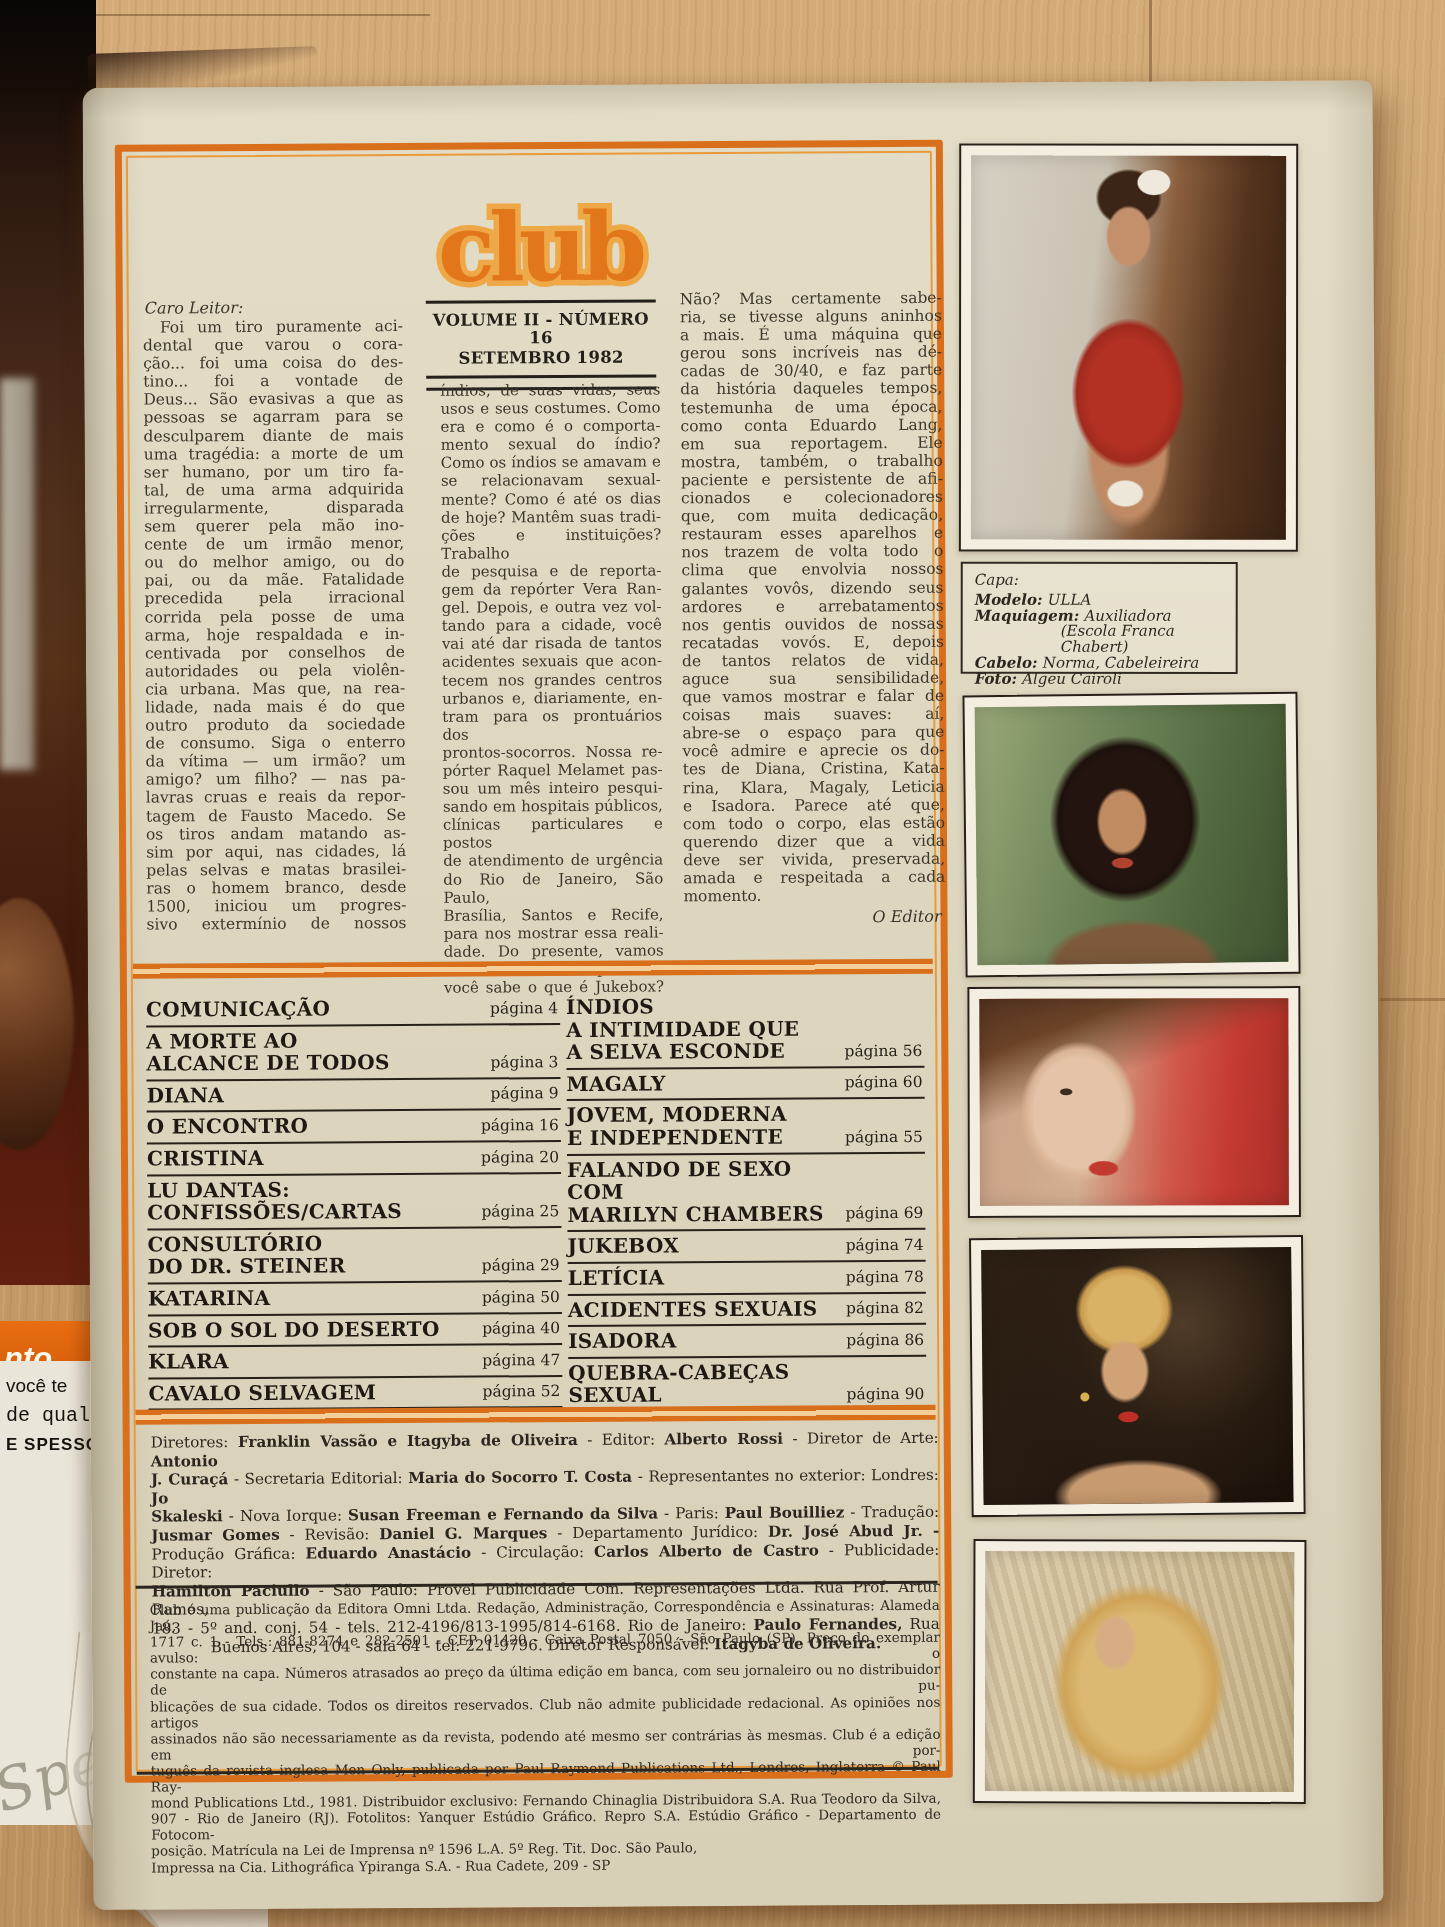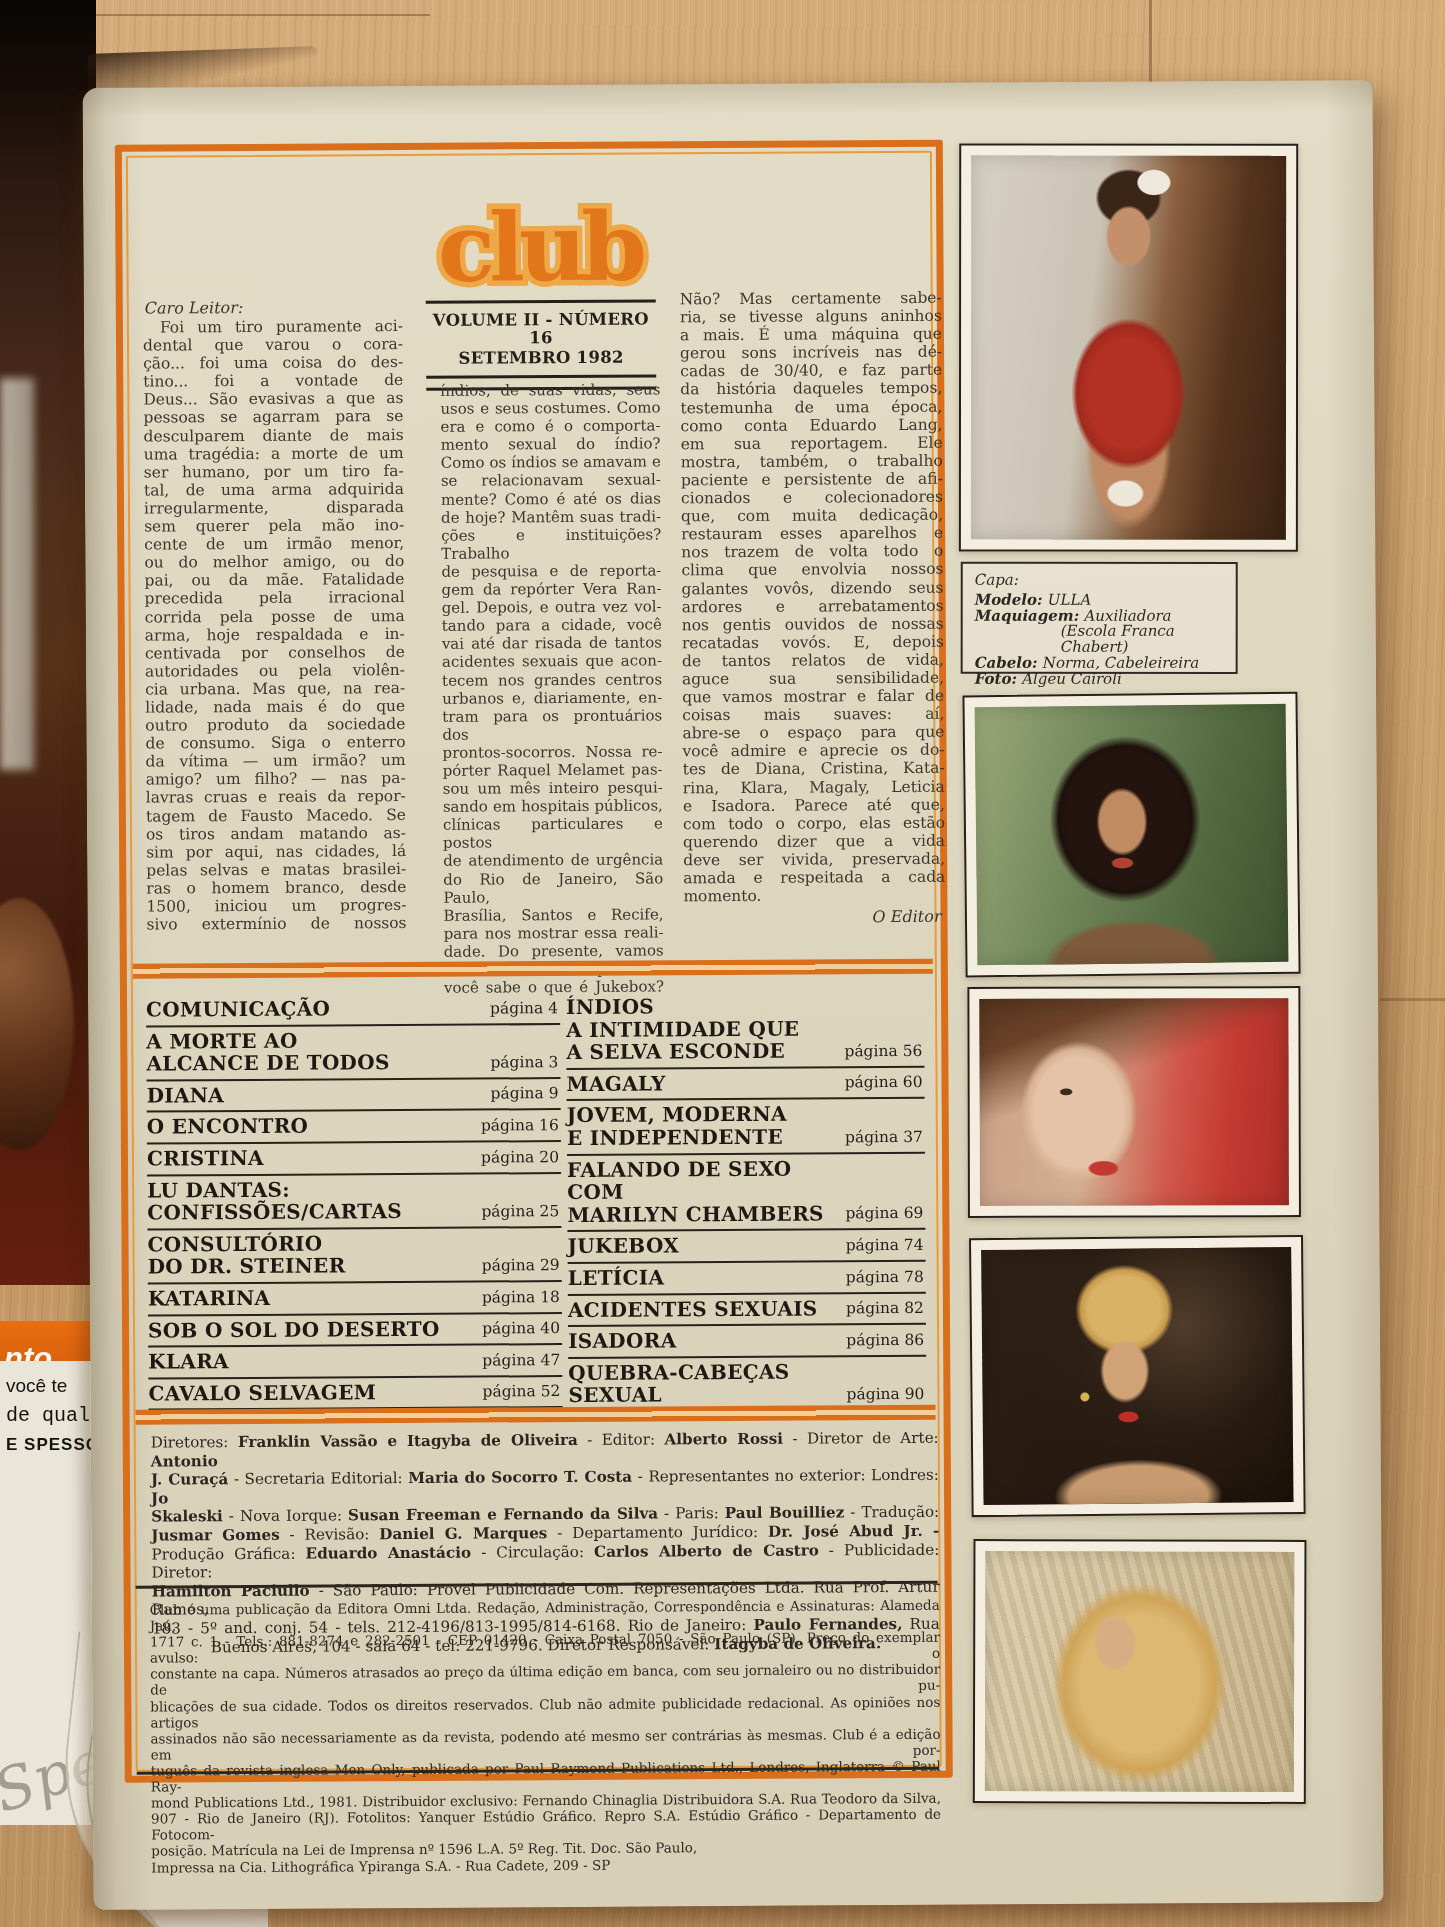--- a/index.html
+++ b/index.html
@@ -361,21 +361,21 @@
         <div class="toc-title">
           <div>CONSULTÓRIO</div>
           <div>DO DR. STEINER</div>
         </div>
         <div class="toc-page">página 29</div>
       </div>
       <div class="toc-entry">
         <div class="toc-title">
           <div>KATARINA</div>
         </div>
-        <div class="toc-page">página 18</div>
+        <div class="toc-page">página 50</div>
       </div>
       <div class="toc-entry">
         <div class="toc-title">
           <div>SOB O SOL DO DESERTO</div>
         </div>
         <div class="toc-page">página 40</div>
       </div>
       <div class="toc-entry">
         <div class="toc-title">
           <div>KLARA</div>
@@ -402,21 +402,21 @@
         <div class="toc-title">
           <div>MAGALY</div>
         </div>
         <div class="toc-page">página 60</div>
       </div>
       <div class="toc-entry">
         <div class="toc-title">
           <div>JOVEM, MODERNA</div>
           <div>E INDEPENDENTE</div>
         </div>
-        <div class="toc-page">página 37</div>
+        <div class="toc-page">página 55</div>
       </div>
       <div class="toc-entry">
         <div class="toc-title">
           <div>FALANDO DE SEXO COM</div>
           <div>MARILYN CHAMBERS</div>
         </div>
         <div class="toc-page">página 69</div>
       </div>
       <div class="toc-entry">
         <div class="toc-title">

